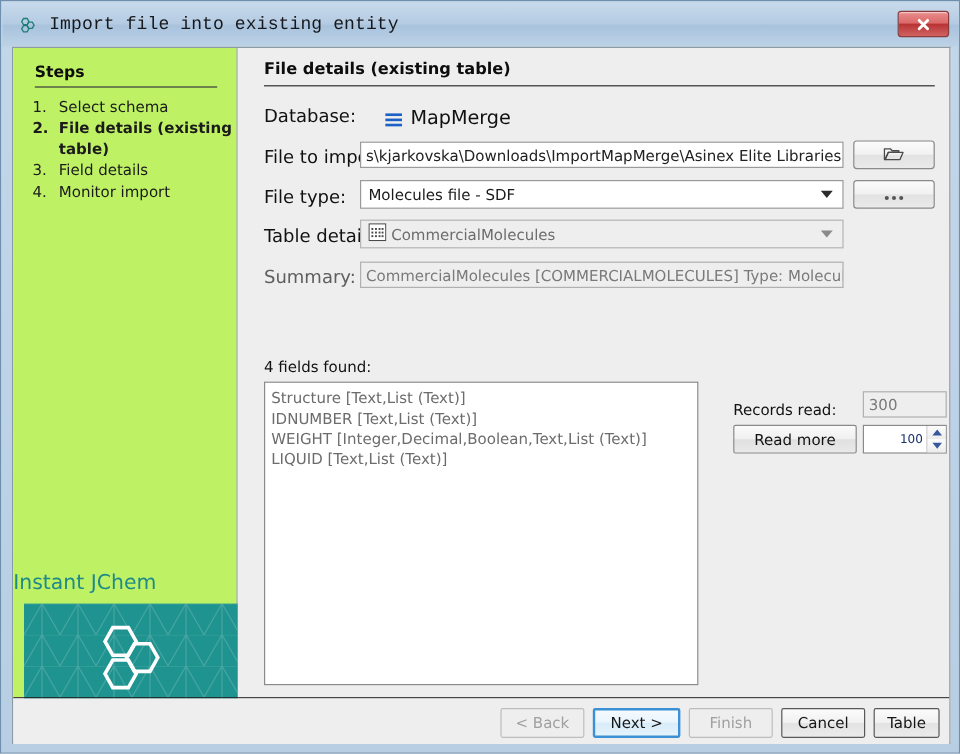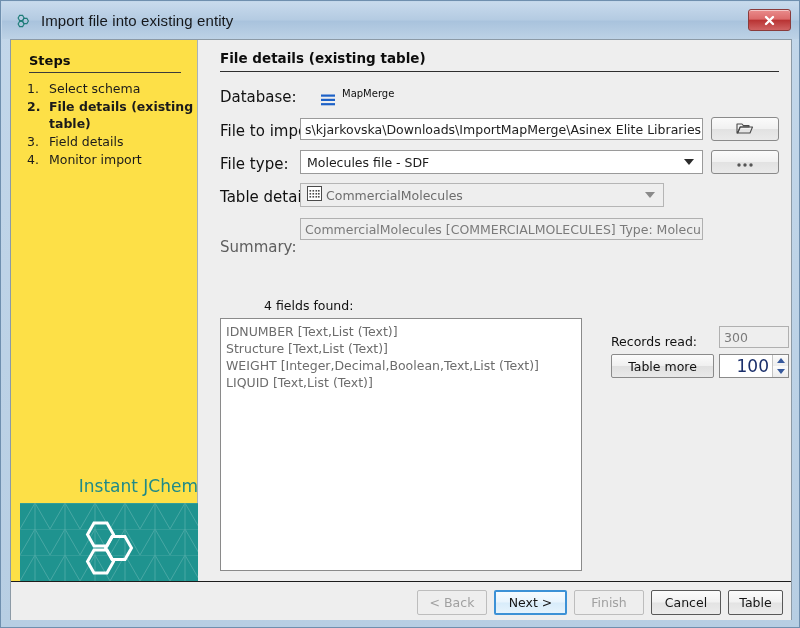--- a/index.html
+++ b/index.html
@@ -30,21 +30,21 @@
   #title-icon {
     margin-left: 12px;
     width: 18px; height: 18px;
     display: inline-block; position: relative;
   }
   #title-text {
     margin-left: 9px;
     font-size: 15px;
     color: #16181b;
     letter-spacing: 0.1px;
-    font-family: Liberation Sans, sans-serif;
+    font-family: Liberation Mono, monospace;
   }
   #close-button {
     position: absolute;
     right: 9px; top: 7px;
     width: 43px; height: 22px;
     border-radius: 3px;
     border: 1px solid #8a3b3b;
     background: linear-gradient(to bottom, #e98c8c 0%, #dc6a6a 45%, #b93434 52%, #d06363 100%);
     box-shadow: inset 0 1px 0 rgba(255,255,255,.5);
     display: flex; align-items: center; justify-content: center;
@@ -61,21 +61,21 @@
     border: 1px solid #8c9aa6;
     border-bottom: none;
     overflow: hidden;
   }
 
   
   #steps-panel {
     position: absolute;
     left: 0; top: 0;
     width: 187px; height: 541px;
-    background: #fde047;
+    background: #bef264;
     border-right: 1px solid #a8b2ba;
   }
   #steps-title {
     position: absolute; left: 18px; top: 13px;
     font-size: 13px; font-weight: bold; color: #0d0d0d;
   }
   #steps-underline {
     position: absolute; left: 18px; top: 32px;
     width: 152px; height: 1px; background: #3b3b3b;
   }
@@ -85,21 +85,21 @@
     font-size: 12.5px; color: #1b1b1b;
   }
   .step-row { display: flex; margin-bottom: 1px; line-height: 17px; }
   .step-num { width: 22px; flex: none; }
   .step-label { flex: 1; }
   .step-row.active { font-weight: bold; }
 
   #brand-text {
     position: absolute;
     left: 0; top: 436px; width: 187px;
-    text-align: right;
+    text-align: left;
     font-size: 17px;
     color: #1f8a88;
   }
   #brand-banner {
     position: absolute;
     left: 9px; top: 463px;
     width: 178px; height: 95px;
     background: #1f938f;
     overflow: hidden;
     border-bottom: 2px solid #1a1a1a;
@@ -138,21 +138,21 @@
   }
   .form-label.disabled { color: #5e5e5e; }
 
   
   #db-icon {
     position: absolute; left: 122px; top: 51px;
     width: 14px; height: 12px;
   }
   #db-value {
     position: absolute; left: 143px; top: 48px;
-    font-size: 10px; color: #111111;
+    font-size: 16px; color: #111111;
   }
 
   
   .txtfield {
     position: absolute;
     background: #ffffff;
     border: 1px solid #9a9a9a;
     font-size: 12.5px;
     color: #222222;
     padding: 0 4px;
@@ -195,21 +195,21 @@
     position: absolute;
     background: linear-gradient(to bottom, #fbfbfb 0%, #f1f1f1 48%, #e2e2e2 52%, #eaeaea 100%);
     border: 1px solid #8a8a8a;
     border-radius: 3px;
     display: flex; align-items: center; justify-content: center;
     cursor: pointer;
   }
 
   #fields-label {
     position: absolute; left: 21px; top: 258px;
-    font-size: 12.5px; color: #111111; margin-left: 44px;
+    font-size: 12.5px; color: #111111;
   }
   #fields-box {
     position: absolute;
     left: 21px; top: 278px;
     width: 362px; height: 253px;
     background: #ffffff;
     border: 1px solid #8a8a8a;
     padding: 4px 5px;
     overflow: hidden;
   }
@@ -241,21 +241,21 @@
   }
   #spinner {
     position: absolute; left: 520px; top: 314px;
     width: 70px; height: 24px;
     background: #ffffff;
     border: 1px solid #8a8a8a;
     display: flex; align-items: center;
   }
   #spinner-value {
     flex: 1; text-align: right;
-    font-size: 17px; color: #1a2f6b;
+    font-size: 10px; color: #1a2f6b;
     padding-right: 3px;
   }
   #spinner-arrows {
     width: 16px; height: 100%;
     display: flex; flex-direction: column;
     border-left: 1px solid #c4c4c4;
   }
   .spin-btn {
     flex: 1;
     background: linear-gradient(to bottom, #fcfcfc, #ececec);
@@ -412,21 +412,21 @@
         <span>
           <svg width="20" height="6" viewBox="0 0 20 6">
             <circle cx="4" cy="3" r="1.7" fill="#555555"></circle>
             <circle cx="10" cy="3" r="1.7" fill="#555555"></circle>
             <circle cx="16" cy="3" r="1.7" fill="#555555"></circle>
           </svg>
         </span>
       </div>
 
       <div class="form-label" style="left:21px; top:148px;">Table details:</div>
-      <div class="combo disabled" style="left:101px; top:143px; width:364px; height:24px; padding-left:25px;">
+      <div class="combo disabled" style="left:101px; top:143px; width:403px; height:24px; padding-left:25px;">
         <span style="position:absolute; left:6px; top:50%; transform:translateY(-50%);">
           <svg width="15" height="15" viewBox="0 0 15 15">
             <rect x="0.5" y="0.5" width="14" height="14" fill="#ffffff" stroke="#4a4a4a"></rect>
             <g fill="#4a4a4a">
               <rect x="2.5" y="4" width="1.6" height="1.6"></rect>
                 <rect x="5.5" y="4" width="1.6" height="1.6"></rect>
               <rect x="8.5" y="4" width="1.6" height="1.6"></rect>
                 <rect x="11" y="4" width="1.6" height="1.6"></rect>
               <rect x="2.5" y="7" width="1.6" height="1.6"></rect>
                 <rect x="5.5" y="7" width="1.6" height="1.6"></rect>
@@ -436,40 +436,40 @@
                 <rect x="5.5" y="10" width="1.6" height="1.6"></rect>
               <rect x="8.5" y="10" width="1.6" height="1.6"></rect>
                 <rect x="11" y="10" width="1.6" height="1.6"></rect>
             </g>
           </svg>
         </span>
         <span>CommercialMolecules</span>
         <span class="arrow"></span>
       </div>
 
-      <div class="form-label disabled" style="left:21px; top:182px;margin-top:16px;">Summary:</div>
+      <div class="form-label disabled" style="left:21px; top:182px;">Summary:</div>
       <div class="txtfield readonly" style="left:101px; top:178px; width:403px; height:22px;">
         <span>CommercialMolecules [COMMERCIALMOLECULES] Type: Molecules</span>
       </div>
 
       <div id="fields-label">4 fields found:</div>
       <div id="fields-box">
+        <div class="field-line">Structure [Text,List (Text)]</div>
         <div class="field-line">IDNUMBER [Text,List (Text)]</div>
-        <div class="field-line">Structure [Text,List (Text)]</div>
         <div class="field-line">WEIGHT [Integer,Decimal,Boolean,Text,List (Text)]</div>
         <div class="field-line">LIQUID [Text,List (Text)]</div>
       </div>
 
       <div id="records-label">Records read:</div>
       <div class="txtfield readonly" id="records-value">
         <span>300</span>
       </div>
 
       <div id="read-more-btn">
-        <span>Table more</span>
+        <span>Read more</span>
       </div>
 
       <div id="spinner">
         <span id="spinner-value">100</span>
         <span id="spinner-arrows">
           <span class="spin-btn">
             <span class="tri-up"></span>
           </span>
           <span class="spin-btn">
             <span class="tri-dn"></span>

